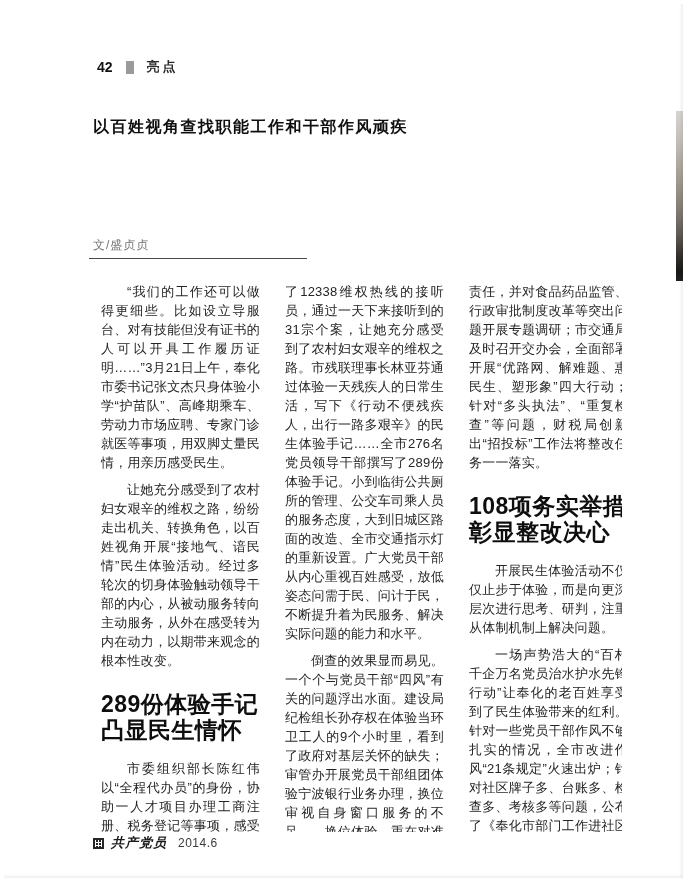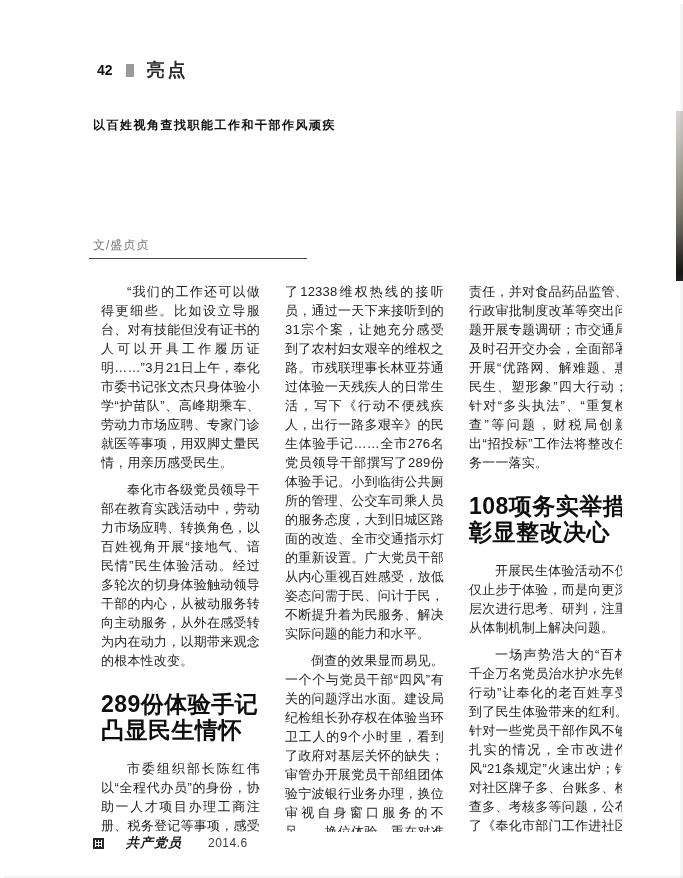--- a/index.html
+++ b/index.html
@@ -14,25 +14,25 @@
   .page { position:absolute; inset:0; background:#fff; }
   
   .edge-right { position:absolute; right:0; top:0; bottom:0; width:3px;
     background:linear-gradient(to right, rgba(0,0,0,0), rgba(0,0,0,0.12)); }
   .edge-bottom { position:absolute; left:0; right:0; bottom:0; height:3px;
     background:linear-gradient(to bottom, rgba(0,0,0,0), rgba(0,0,0,0.12)); }
 
   .header { position:absolute; left:85px; top:46px; display:flex; align-items:center; gap:9px; }
   .page-num { font-size:14px; font-weight:bold; color:#111; }
   .header-divider { width:1px; height:13px; background:#9a9a9a; }
-  .section-label { font-size:18px; color:#2a2a2a; letter-spacing:3px; font-weight:bold; }
+  .section-label { font-size:13px; color:#2a2a2a; letter-spacing:3px; font-weight:bold; }
 
   .kicker {
     position:absolute; left:85px; top:109px;
-    font-size:12px; font-weight:bold; color:#0f0f0f; letter-spacing:1.5px;
+    font-size:16px; font-weight:bold; color:#0f0f0f; letter-spacing:1.5px;
     white-space:nowrap;
   }
   .title {
     position:absolute; left:83px; top:135px;
     font-family:"Liberation Serif", serif;
     font-size:36px; font-weight:900; color:#0a0a0a;
     letter-spacing:0.5px; white-space:nowrap;
   }
   .byline {
     position:absolute; left:85px; top:229px;
@@ -52,21 +52,21 @@
     font-size:13px; line-height:19px; text-align:justify;
     color:#242424; letter-spacing:0.2px;
   }
   .col p { text-indent:2em; }
   .col p.cont { text-indent:0; }
   .col h2 {
     font-size:23px; line-height:26px; font-weight:bold; color:#0e0e0e;
     margin:13px 0 8px 0; text-align:left; letter-spacing:0.5px;
   }
 
-  .footer { position:absolute; left:85px; top:822px; display:flex; align-items:center; gap:18px; }
+  .footer { position:absolute; left:85px; top:822px; display:flex; align-items:center; gap:3px; }
   .mag-logo {
     width:11px; height:11px; background:#262626; position:relative; flex:0 0 11px;
   }
   .mag-logo::after {
     content:""; position:absolute; left:2px; top:2px; width:7px; height:7px;
     background:
       linear-gradient(90deg, #fff 0 1px, transparent 1px 100%) 0 0/3px 7px,
       linear-gradient(0deg, #fff 0 1px, transparent 1px 100%) 0 0/7px 3px;
   }
   .mag-name {
@@ -96,21 +96,21 @@
 
   <div class="kicker">以百姓视角查找职能工作和干部作风顽疾</div>
 
 
   <div class="byline">文/盛贞贞</div>
   <hr class="byline-rule">
 
   <div class="columns">
     <div class="col" id="col-0">
         <p>“我们的工作还可以做得更细些。比如设立导服台、对有技能但没有证书的人可以开具工作履历证明……”3月21日上午，奉化市委书记张文杰只身体验小学“护苗队”、高峰期乘车、劳动力市场应聘、专家门诊就医等事项，用双脚丈量民情，用亲历感受民生。</p>
-        <p>奉化市各级党员领导干部在教育实践活动中，劳动力市场应聘、转换角色，以百姓视角开展“接地气、谙民情”民生体验活动。经过多轮次的切身体验触动领导干部的内心，从被动服务转向主动服务，从外在感受转为内在动力，以期带来观念的根本性改变。</p>
+        <p>让她充分感受到了农村妇女艰辛的维权之路，纷纷走出机关、转换角色，以百姓视角开展“接地气、谙民情”民生体验活动。经过多轮次的切身体验触动领导干部的内心，从被动服务转向主动服务，从外在感受转为内在动力，以期带来观念的根本性改变。</p>
         <h2>289份体验手记<br>凸显民生情怀</h2>
         <p>市委组织部长陈红伟以“全程代办员”的身份，协助一人才项目办理工商注册、税务登记等事项，感受人才落户的软环境。市城管执法局局长唐华忠在第一次体验就因遇到上下班高峰期，被堵在了中山东路舒家段的马路市场上。市妇联主席葛桂娣成</p>
       </div>
     <div class="col" id="col-1">
         <p class="cont">了12338维权热线的接听员，通过一天下来接听到的31宗个案，让她充分感受到了农村妇女艰辛的维权之路。市残联理事长林亚芬通过体验一天残疾人的日常生活，写下《行动不便残疾人，出行一路多艰辛》的民生体验手记……全市276名党员领导干部撰写了289份体验手记。小到临街公共厕所的管理、公交车司乘人员的服务态度，大到旧城区路面的改造、全市交通指示灯的重新设置。广大党员干部从内心重视百姓感受，放低姿态问需于民、问计于民，不断提升着为民服务、解决实际问题的能力和水平。</p>
         <p>倒查的效果显而易见。一个个与党员干部“四风”有关的问题浮出水面。建设局纪检组长孙存权在体验当环卫工人的9个小时里，看到了政府对基层关怀的缺失；审管办开展党员干部组团体验宁波银行业务办理，换位审视自身窗口服务的不足……换位体验，重在对准百姓“焦点”，打到作风“七寸”。通过汇总民生体验报告，全市共梳理出379张负面清单，针对发现的问题，各单位均已着手解决。市市场监管局就收集到的问题召开5次座谈会，认真梳理分解落实</p>
       </div>
     <div class="col" id="col-2">
         <p class="cont">责任，并对食品药品监管、行政审批制度改革等突出问题开展专题调研；市交通局及时召开交办会，全面部署开展“优路网、解难题、惠民生、塑形象”四大行动；针对“多头执法”、“重复检查”等问题，财税局创新出“招投标”工作法将整改任务一一落实。</p>
         <h2>108项务实举措<br>彰显整改决心</h2>

